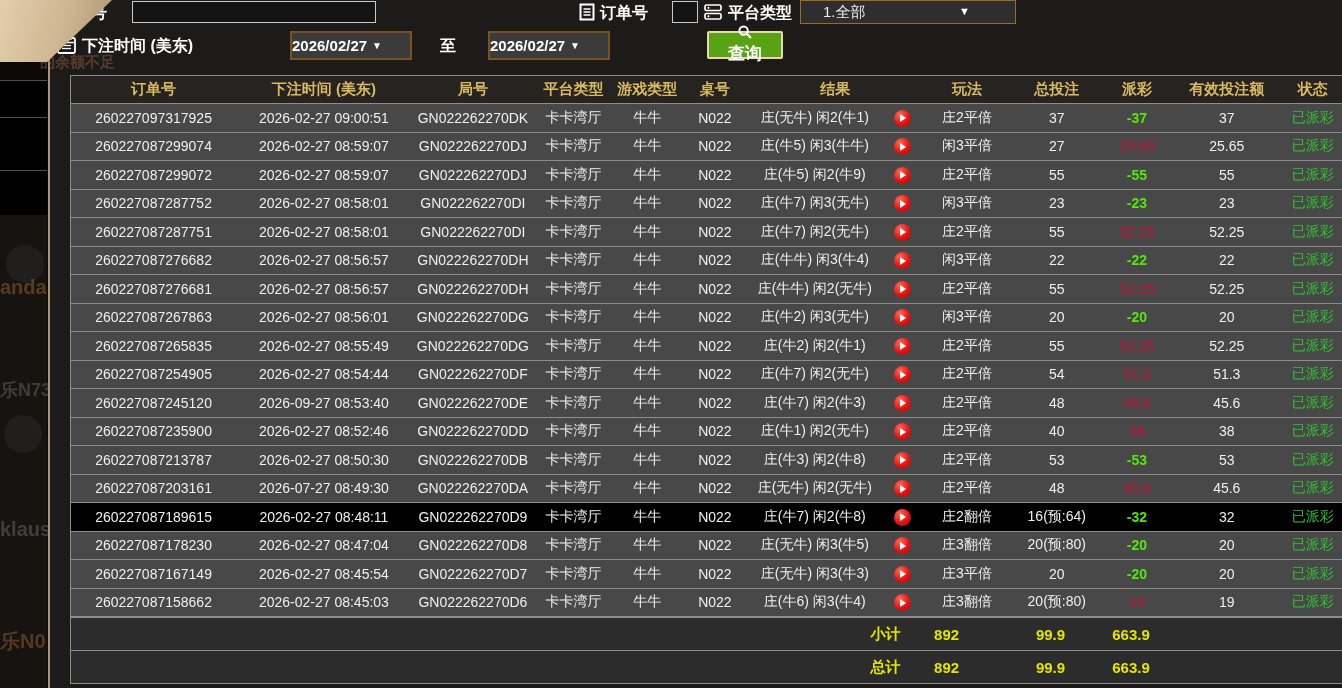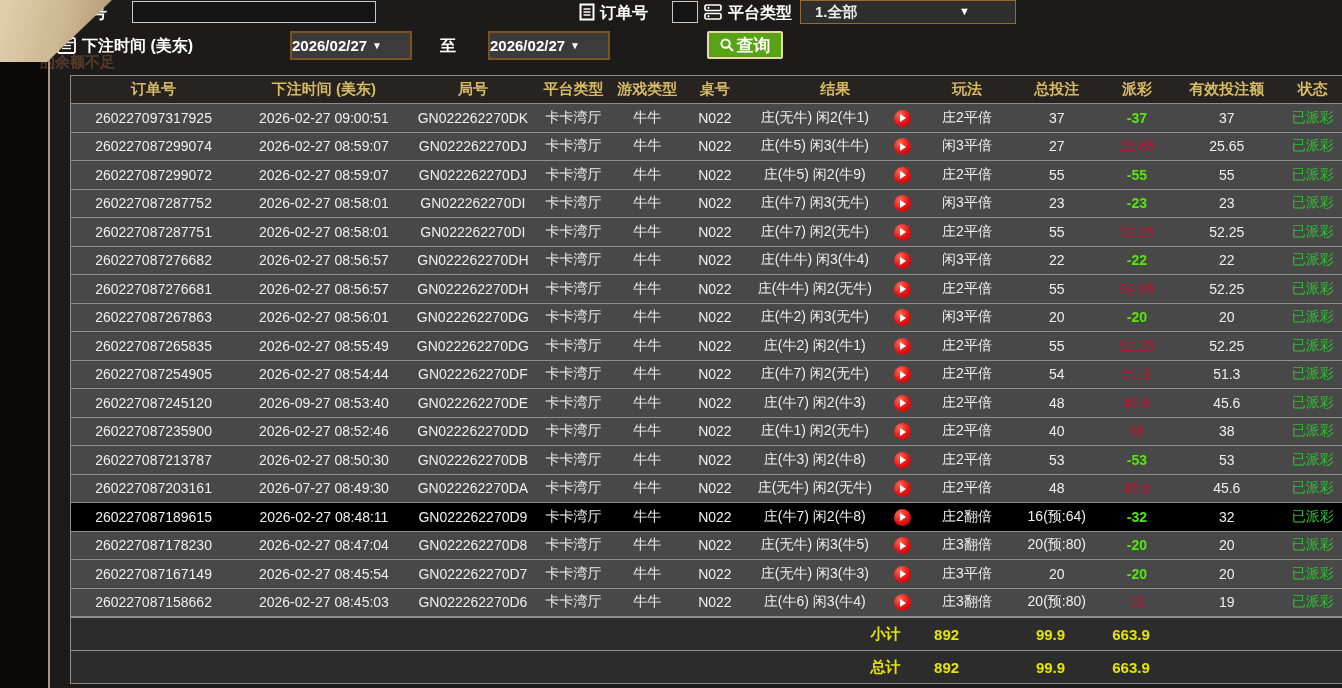--- a/index.html
+++ b/index.html
@@ -33,21 +33,21 @@
     font-size:15px;font-weight:bold;z-index:5;pointer-events:none;}
 
   
   .flabel{position:absolute;color:#fff;font-weight:bold;font-size:16px;white-space:nowrap;z-index:4;}
   .ficon{position:absolute;z-index:4;color:#fff;}
   .ic-diamond{font-size:17px;font-weight:bold;line-height:17px;}
   .tinput{position:absolute;background:#141414;border:1px solid #c9c9c9;height:20px;z-index:4;
     color:#fff;font-size:14px;padding:0 4px;outline:none;box-sizing:content-box;}
   .select{position:absolute;background:#2e2e2e;border:1px solid #9a6a2a;height:22px;z-index:4;
     color:#ececec;font-size:15px;display:flex;align-items:center;cursor:pointer;}
-  .select .stext{margin-left:14px;font-weight:bold;}
+  .select .stext{margin-left:22px;}
   .select .arrow{position:absolute;left:158px;top:4px;color:#fff;font-size:11px;}
   .datebox{position:absolute;background:#3b3b3b;border:2px solid #7d511b;height:25px;z-index:4;
     color:#fff;font-size:15px;font-weight:bold;display:flex;align-items:center;cursor:pointer;}
   .datebox .arrow{font-size:10px;margin-left:5px;}
   .qbtn{position:absolute;background:#58a313;border:2px solid #ead9a8;border-radius:2px;height:28px;width:76px;
     z-index:4;color:#fff;font-size:17px;font-weight:bold;display:flex;align-items:center;justify-content:center;
     gap:3px;cursor:pointer;padding:0;}
 
   
   .tablewrap{position:absolute;left:20px;top:75px;width:1274px;z-index:4;}
@@ -72,20 +72,36 @@
   .fc{text-align:left;}
   .f-sp{width:62.8%;} .f-label{width:5%;} .f-val1{width:8%;} .f-val2{width:6%;} .f-val3{width:6%;} .f-rest{width:12.2%;}
 
   svg{display:block;}
 </style>
 </head>
 <body>
 
 <div class="screen">
 
+  <div class="bg-strip">
+    <div class="bg-char">机</div>
+    <div class="blocks">
+      <div class="blk"></div>
+        <div class="blk"></div>
+        <div class="blk"></div>
+    </div>
+    <div class="lower">
+      <div class="ghost-avatar" style="left:6px;top:30px;"></div>
+      <div class="ghost-avatar" style="left:4px;top:200px;"></div>
+    </div>
+    <div class="frag f1">anda</div>
+    <div class="frag f2">乐N73</div>
+    <div class="frag f3">klaus</div>
+    <div class="frag f4">乐N0</div>
+  </div>
 
   <div class="panel">
 
     <span class="ficon ic-diamond" style="left:7px;top:4px;">◇</span>
     <span class="flabel" style="left:25px;top:3px;">局号</span>
     <input class="tinput" style="left: 82px; top: 1px; width: 234px;" value="">
 
     <span class="ficon" style="left:529px;top:3px;">
       <svg width="16" height="18" viewBox="0 0 16 18">
           <rect x="1.5" y="1.5" width="13" height="15" fill="none" stroke="#fff" stroke-width="2"></rect>
@@ -124,21 +140,21 @@
     <span class="flabel" style="left:32px;top:36px;">下注时间 (美东)</span>
     <div class="datebox" style="left:240px;top:31px;width:118px;">
       <span>2026/02/27</span>
       <span class="arrow">▼</span>
     </div>
     <span class="flabel" style="left:390px;top:36px;">至</span>
     <div class="datebox" style="left:438px;top:31px;width:118px;">
       <span>2026/02/27</span>
       <span class="arrow">▼</span>
     </div>
-    <button class="qbtn" style="left:657px;top:31px;">
+    <button class="qbtn" style="left:657px;top:31px;flex-direction:column;">
       <span>
         <svg width="14" height="14" viewBox="0 0 14 14">
             <circle cx="5.6" cy="5.6" r="4.2" fill="none" stroke="#fff" stroke-width="2"></circle>
             <line x1="8.8" y1="8.8" x2="13" y2="13" stroke="#fff" stroke-width="2"></line>
           </svg>
       </span>
       <span>查询</span>
     </button>
 
     <div class="tablewrap">

